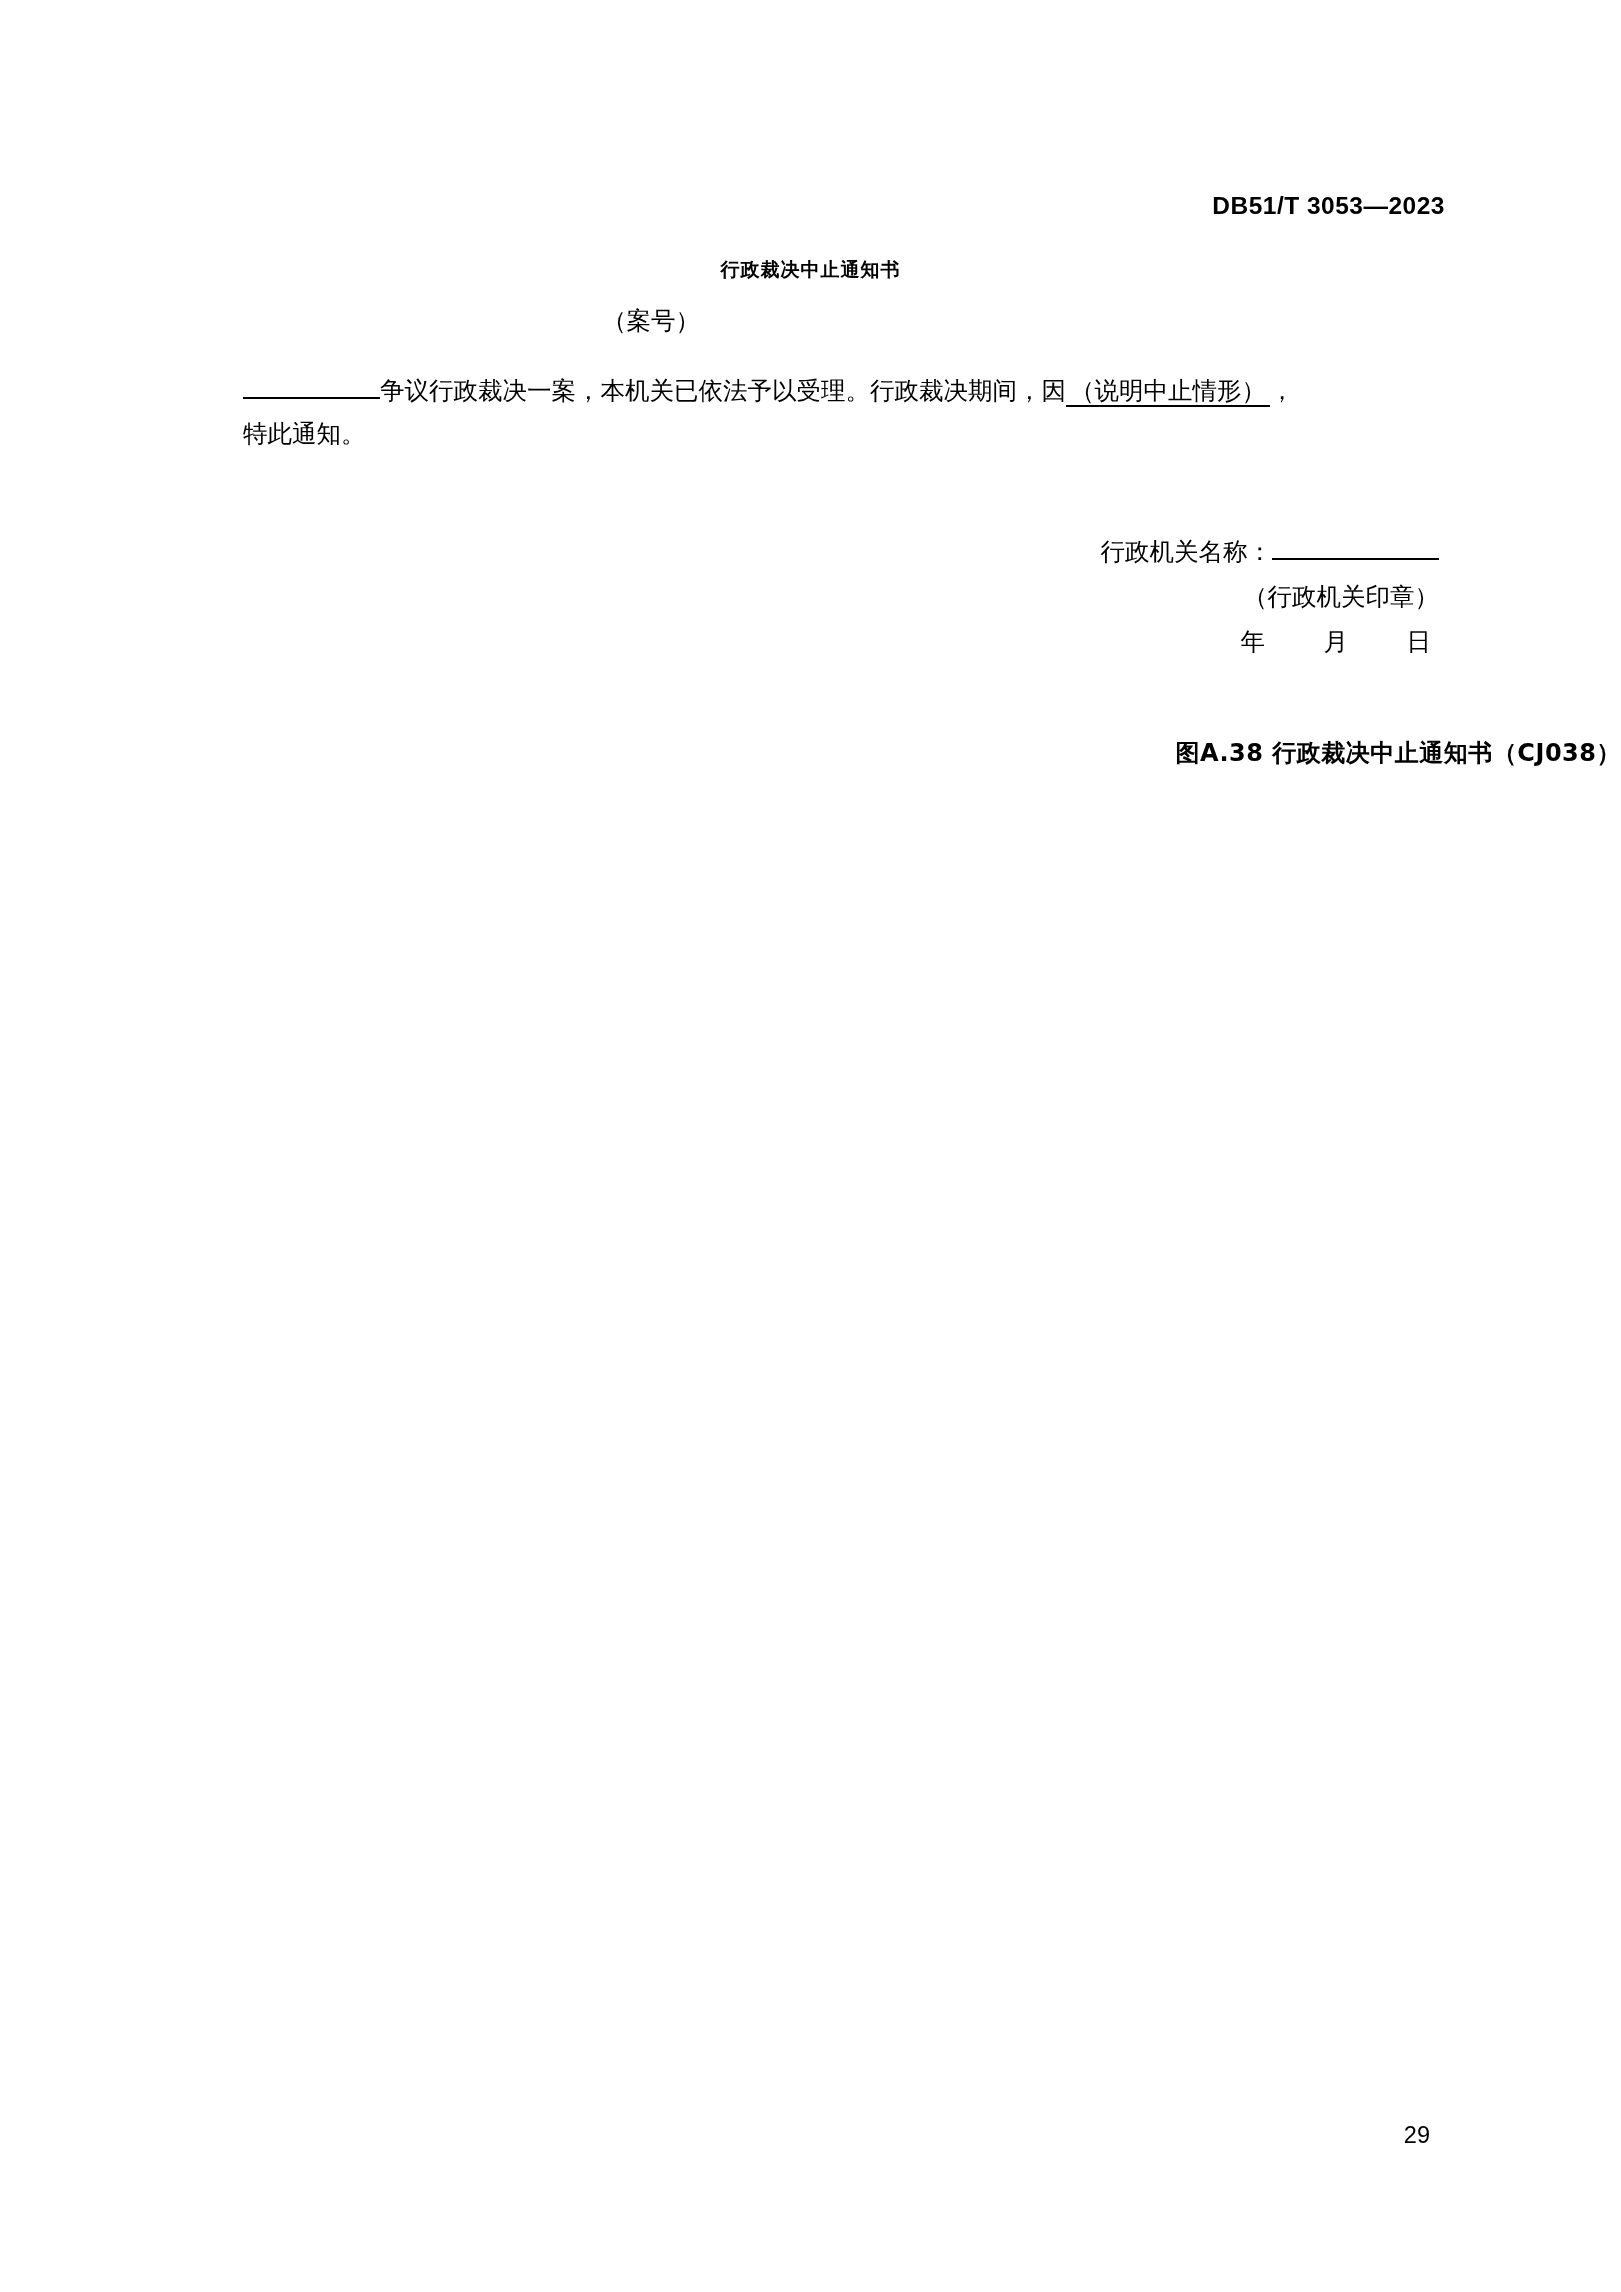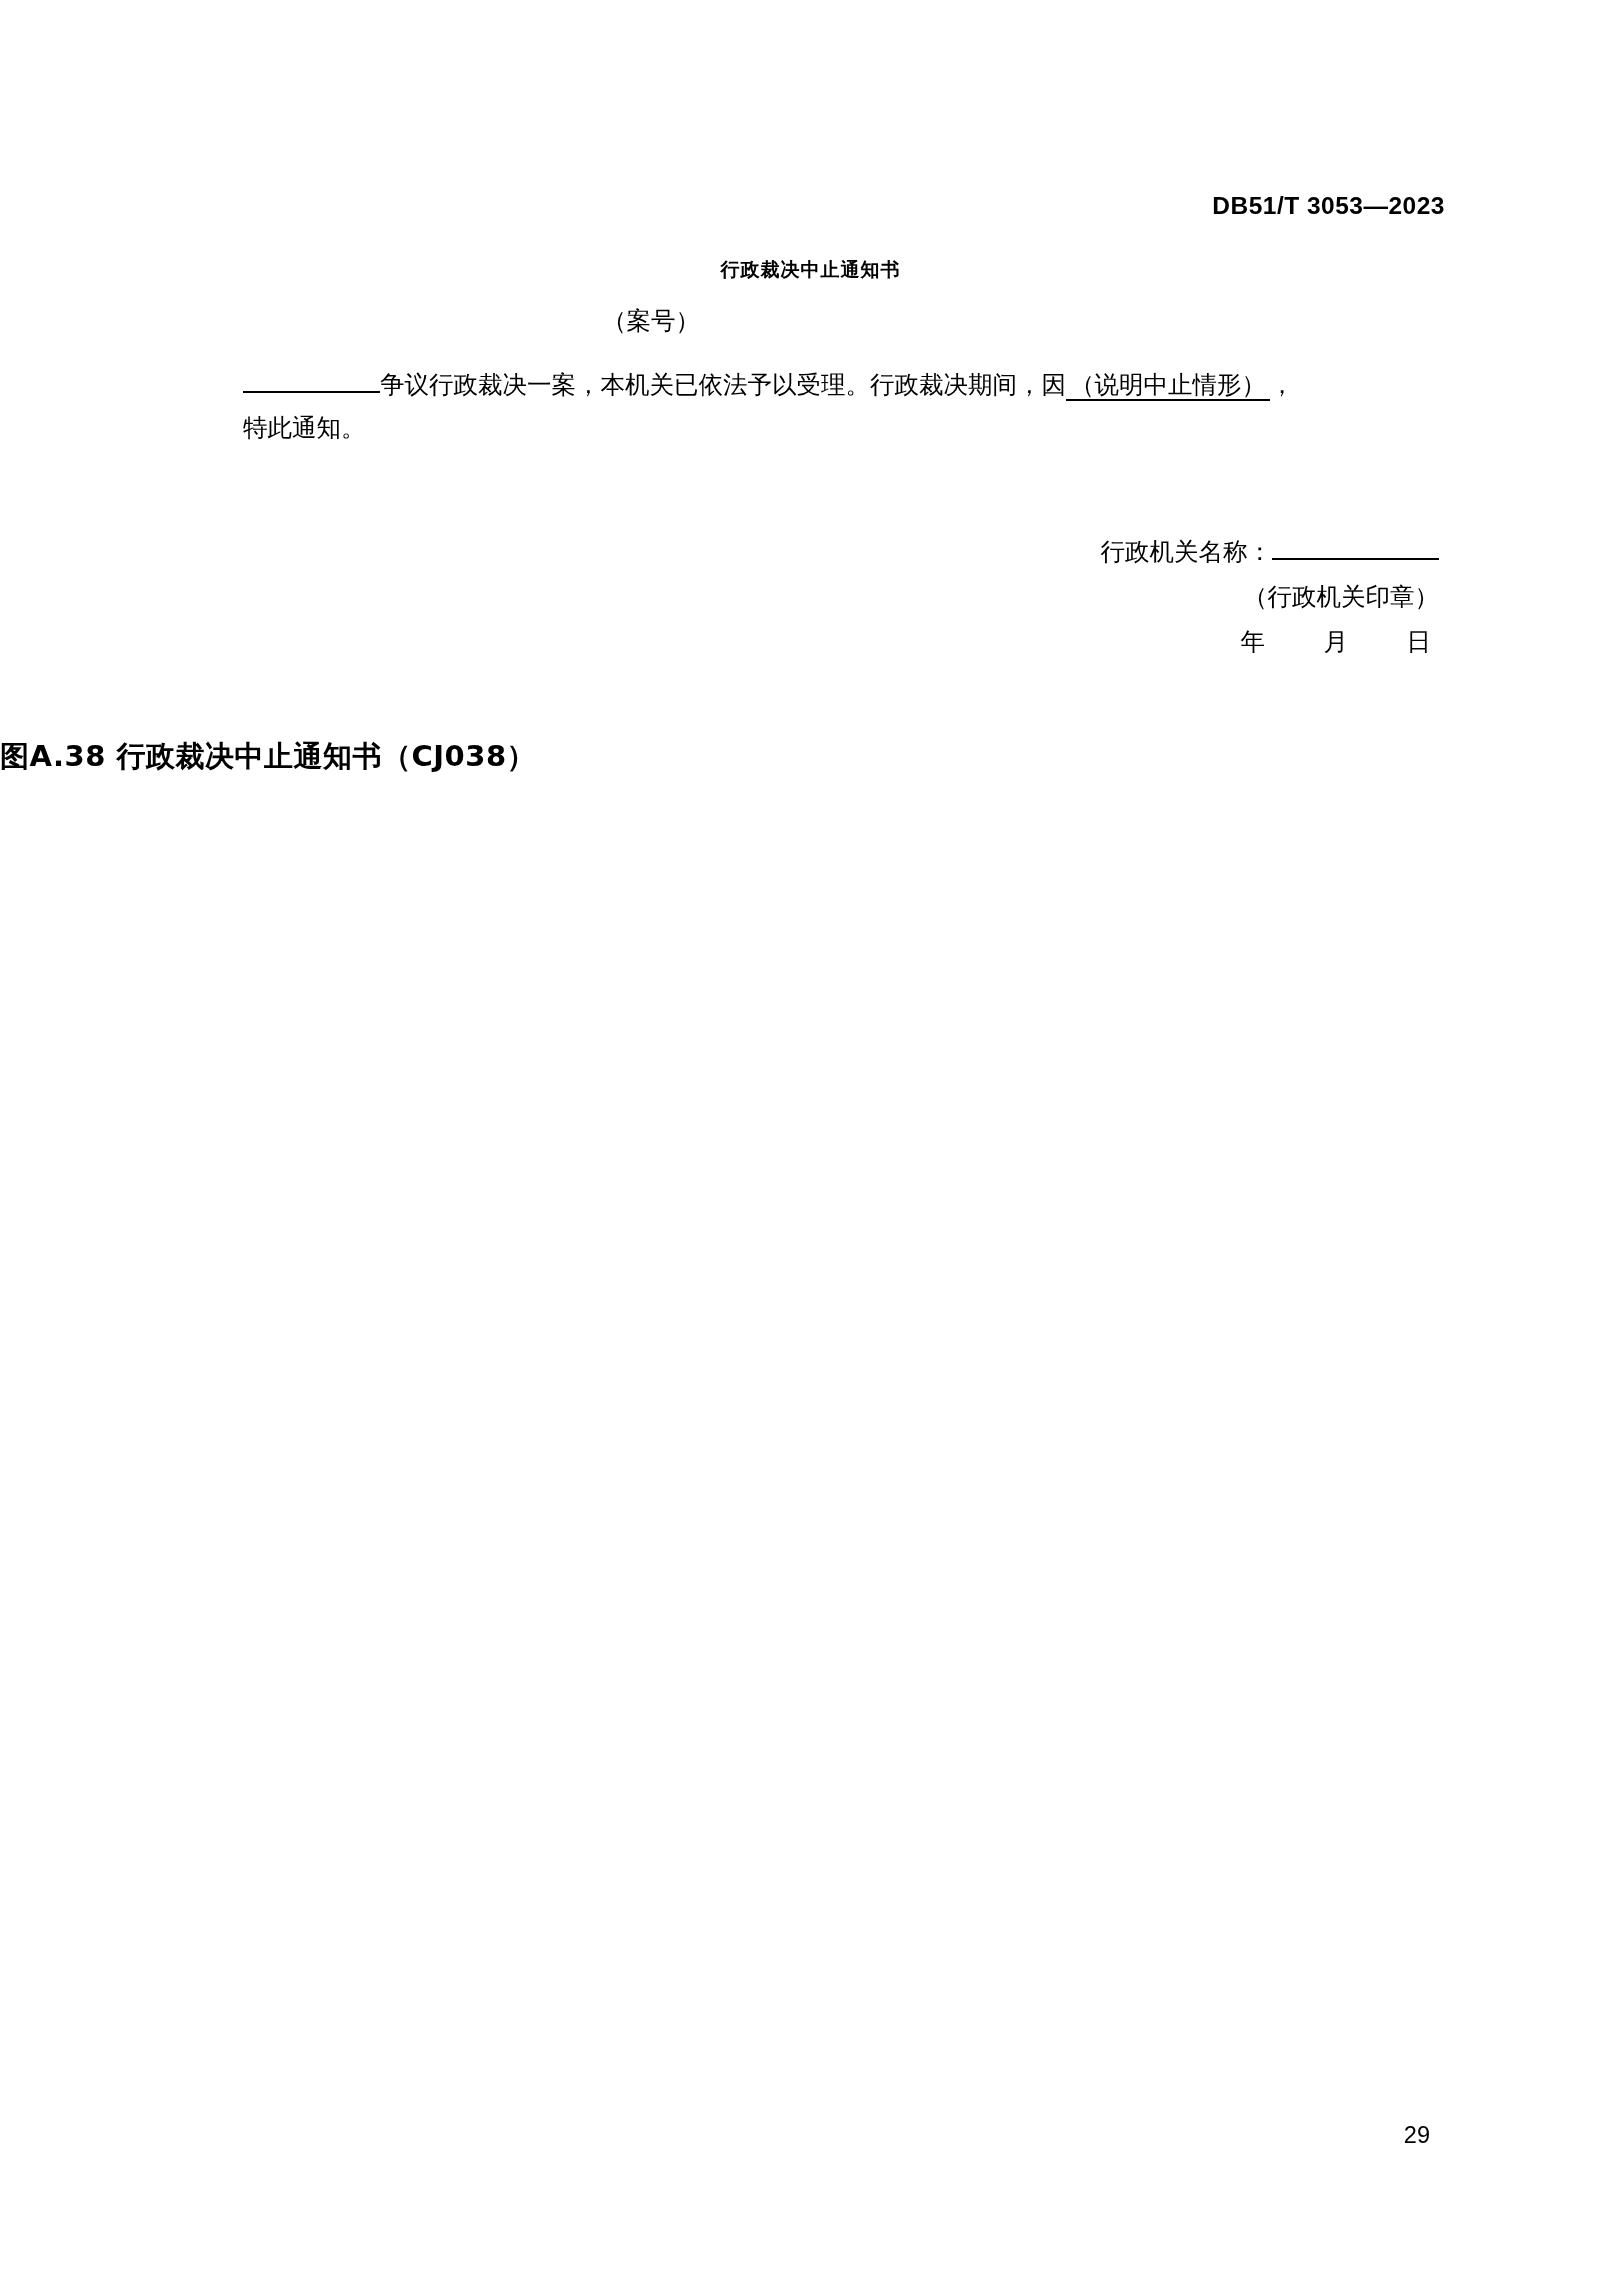--- a/index.html
+++ b/index.html
@@ -79,21 +79,21 @@
   }
   .fill-party { width: 137px; }
   .fill-case  { width: 137px; margin-left: 51px; }
   .fill-reason {
     border-bottom: 2px solid #000;
     padding: 0 3.9px;
   }
   .fill-org { width: 167px; display: inline-block; border-bottom: 2px solid #000; height: 25.5px; }
 
   .para-2 {
-    margin-top: 12px;
+    margin-top: 18px;
     text-align: justify;
   }
 
   .special-notice {
     margin-top: 0;
     text-indent: 51px;
   }
 
   
   .sign-block {
@@ -110,23 +110,23 @@
   .sign-line-2 { padding-right: 0px; }
   .sign-line-3 { padding-right: 5.9px; letter-spacing: 2px; }
   .date-spacer { display: inline-block; width: 37px; }
 
   
   .fig-caption {
     position: absolute;
     top: 737px;
     left: 0;
     width: 1621px;
-    text-align: left;
+    text-align: right;
     font-family: "DejaVu Sans", "Liberation Sans", sans-serif;
-    font-size: 29px;
+    font-size: 24px;
     font-weight: bold;
     letter-spacing: 0.5px;
   }
 
   
   .page-number {
     position: absolute;
     right: 191px;
     top: 2122px;
     font-family: "Liberation Sans", "DejaVu Sans", sans-serif;

